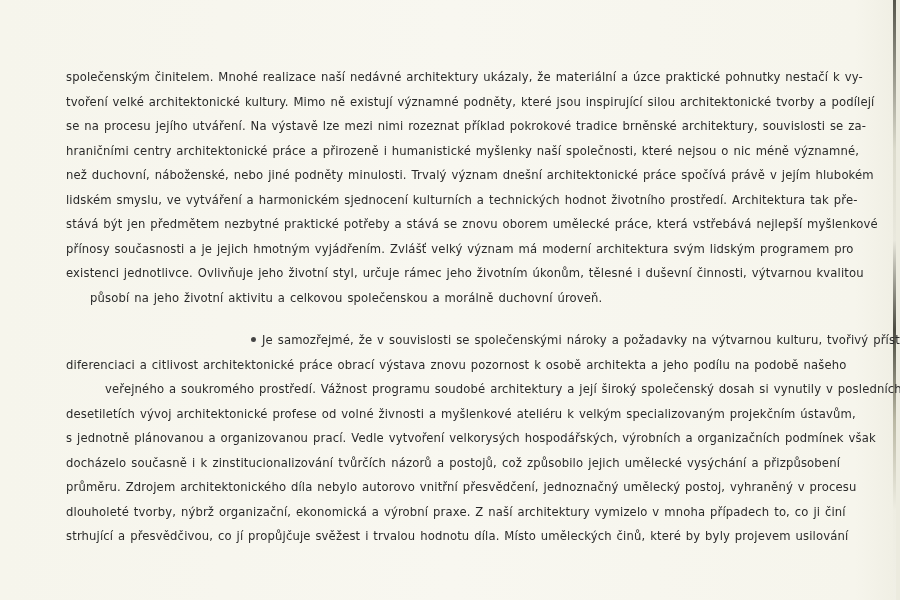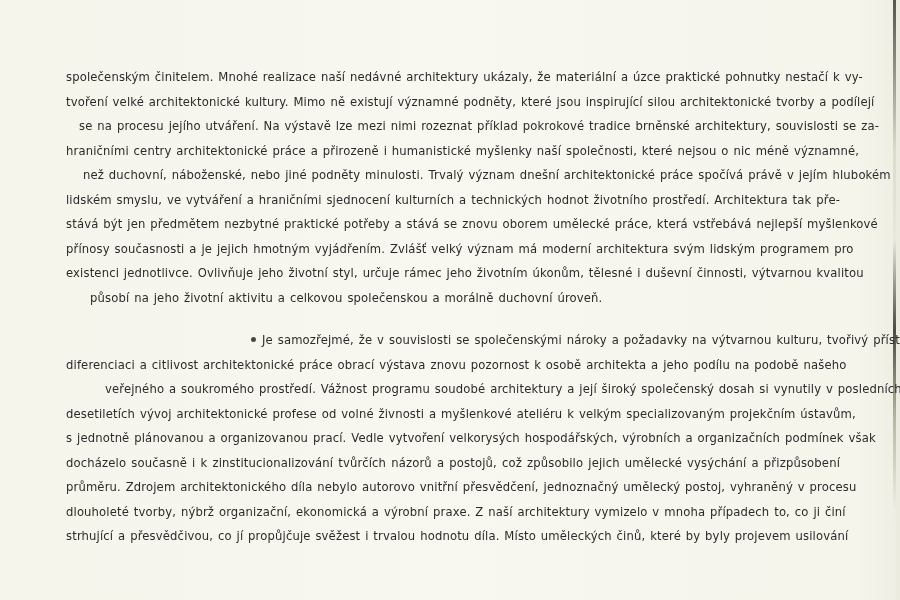--- a/index.html
+++ b/index.html
@@ -79,24 +79,24 @@
 </head>
 <body>
 
 <div class="page">
   <div class="edge"></div>
   <div class="edge-shadow"></div>
 
   <div class="text-block" style="top:69px;">
     <div class="line" style="top:0px;">společenským činitelem. Mnohé realizace naší nedávné architektury ukázaly, že materiální a úzce praktické pohnutky nestačí k vy-</div>
     <div class="line" style="top:24.5px;">tvoření velké architektonické kultury. Mimo ně existují významné podněty, které jsou inspirující silou architektonické tvorby a podílejí</div>
-    <div class="line" style="top:49px;margin-left:13px;">se na procesu jejího utváření. Na výstavě lze mezi nimi rozeznat příklad pokrokové tradice brněnské architektury, souvislosti se za-</div>
+    <div class="line" style="top:49px;">se na procesu jejího utváření. Na výstavě lze mezi nimi rozeznat příklad pokrokové tradice brněnské architektury, souvislosti se za-</div>
     <div class="line" style="top:73.5px;">hraničními centry architektonické práce a přirozeně i humanistické myšlenky naší společnosti, které nejsou o nic méně významné,</div>
-    <div class="line" style="top:98px;margin-left:17px;">než duchovní, náboženské, nebo jiné podněty minulosti. Trvalý význam dnešní architektonické práce spočívá právě v jejím hlubokém</div>
-    <div class="line" style="top:122.5px;">lidském smyslu, ve vytváření a hraničními sjednocení kulturních  a technických hodnot životního prostředí. Architektura tak pře-</div>
+    <div class="line" style="top:98px;">než duchovní, náboženské, nebo jiné podněty minulosti. Trvalý význam dnešní architektonické práce spočívá právě v jejím hlubokém</div>
+    <div class="line" style="top:122.5px;">lidském smyslu, ve vytváření a harmonickém sjednocení kulturních  a technických hodnot životního prostředí. Architektura tak pře-</div>
     <div class="line" style="top:147px;">stává být jen předmětem nezbytné praktické potřeby a stává se znovu oborem umělecké práce, která vstřebává nejlepší myšlenkové</div>
     <div class="line" style="top:171.5px;">přínosy současnosti a je jejich hmotným vyjádřením. Zvlášť velký význam má moderní architektura svým lidským programem pro</div>
     <div class="line" style="top:196px;">existenci jednotlivce. Ovlivňuje jeho životní styl, určuje rámec jeho životním úkonům, tělesné i duševní činnosti, výtvarnou kvalitou</div>
     <div class="line last" style="top:220.5px;">působí na jeho životní aktivitu a celkovou společenskou a morálně duchovní úroveň.</div>
   </div>
 
   <div class="text-block" style="top:332px;">
     <div class="line indent" style="top:0px;">
       <span class="bullet"></span><span>Je samozřejmé, že v souvislosti se společenskými nároky a požadavky na výtvarnou kulturu, tvořivý přístup,</span>
     </div>

